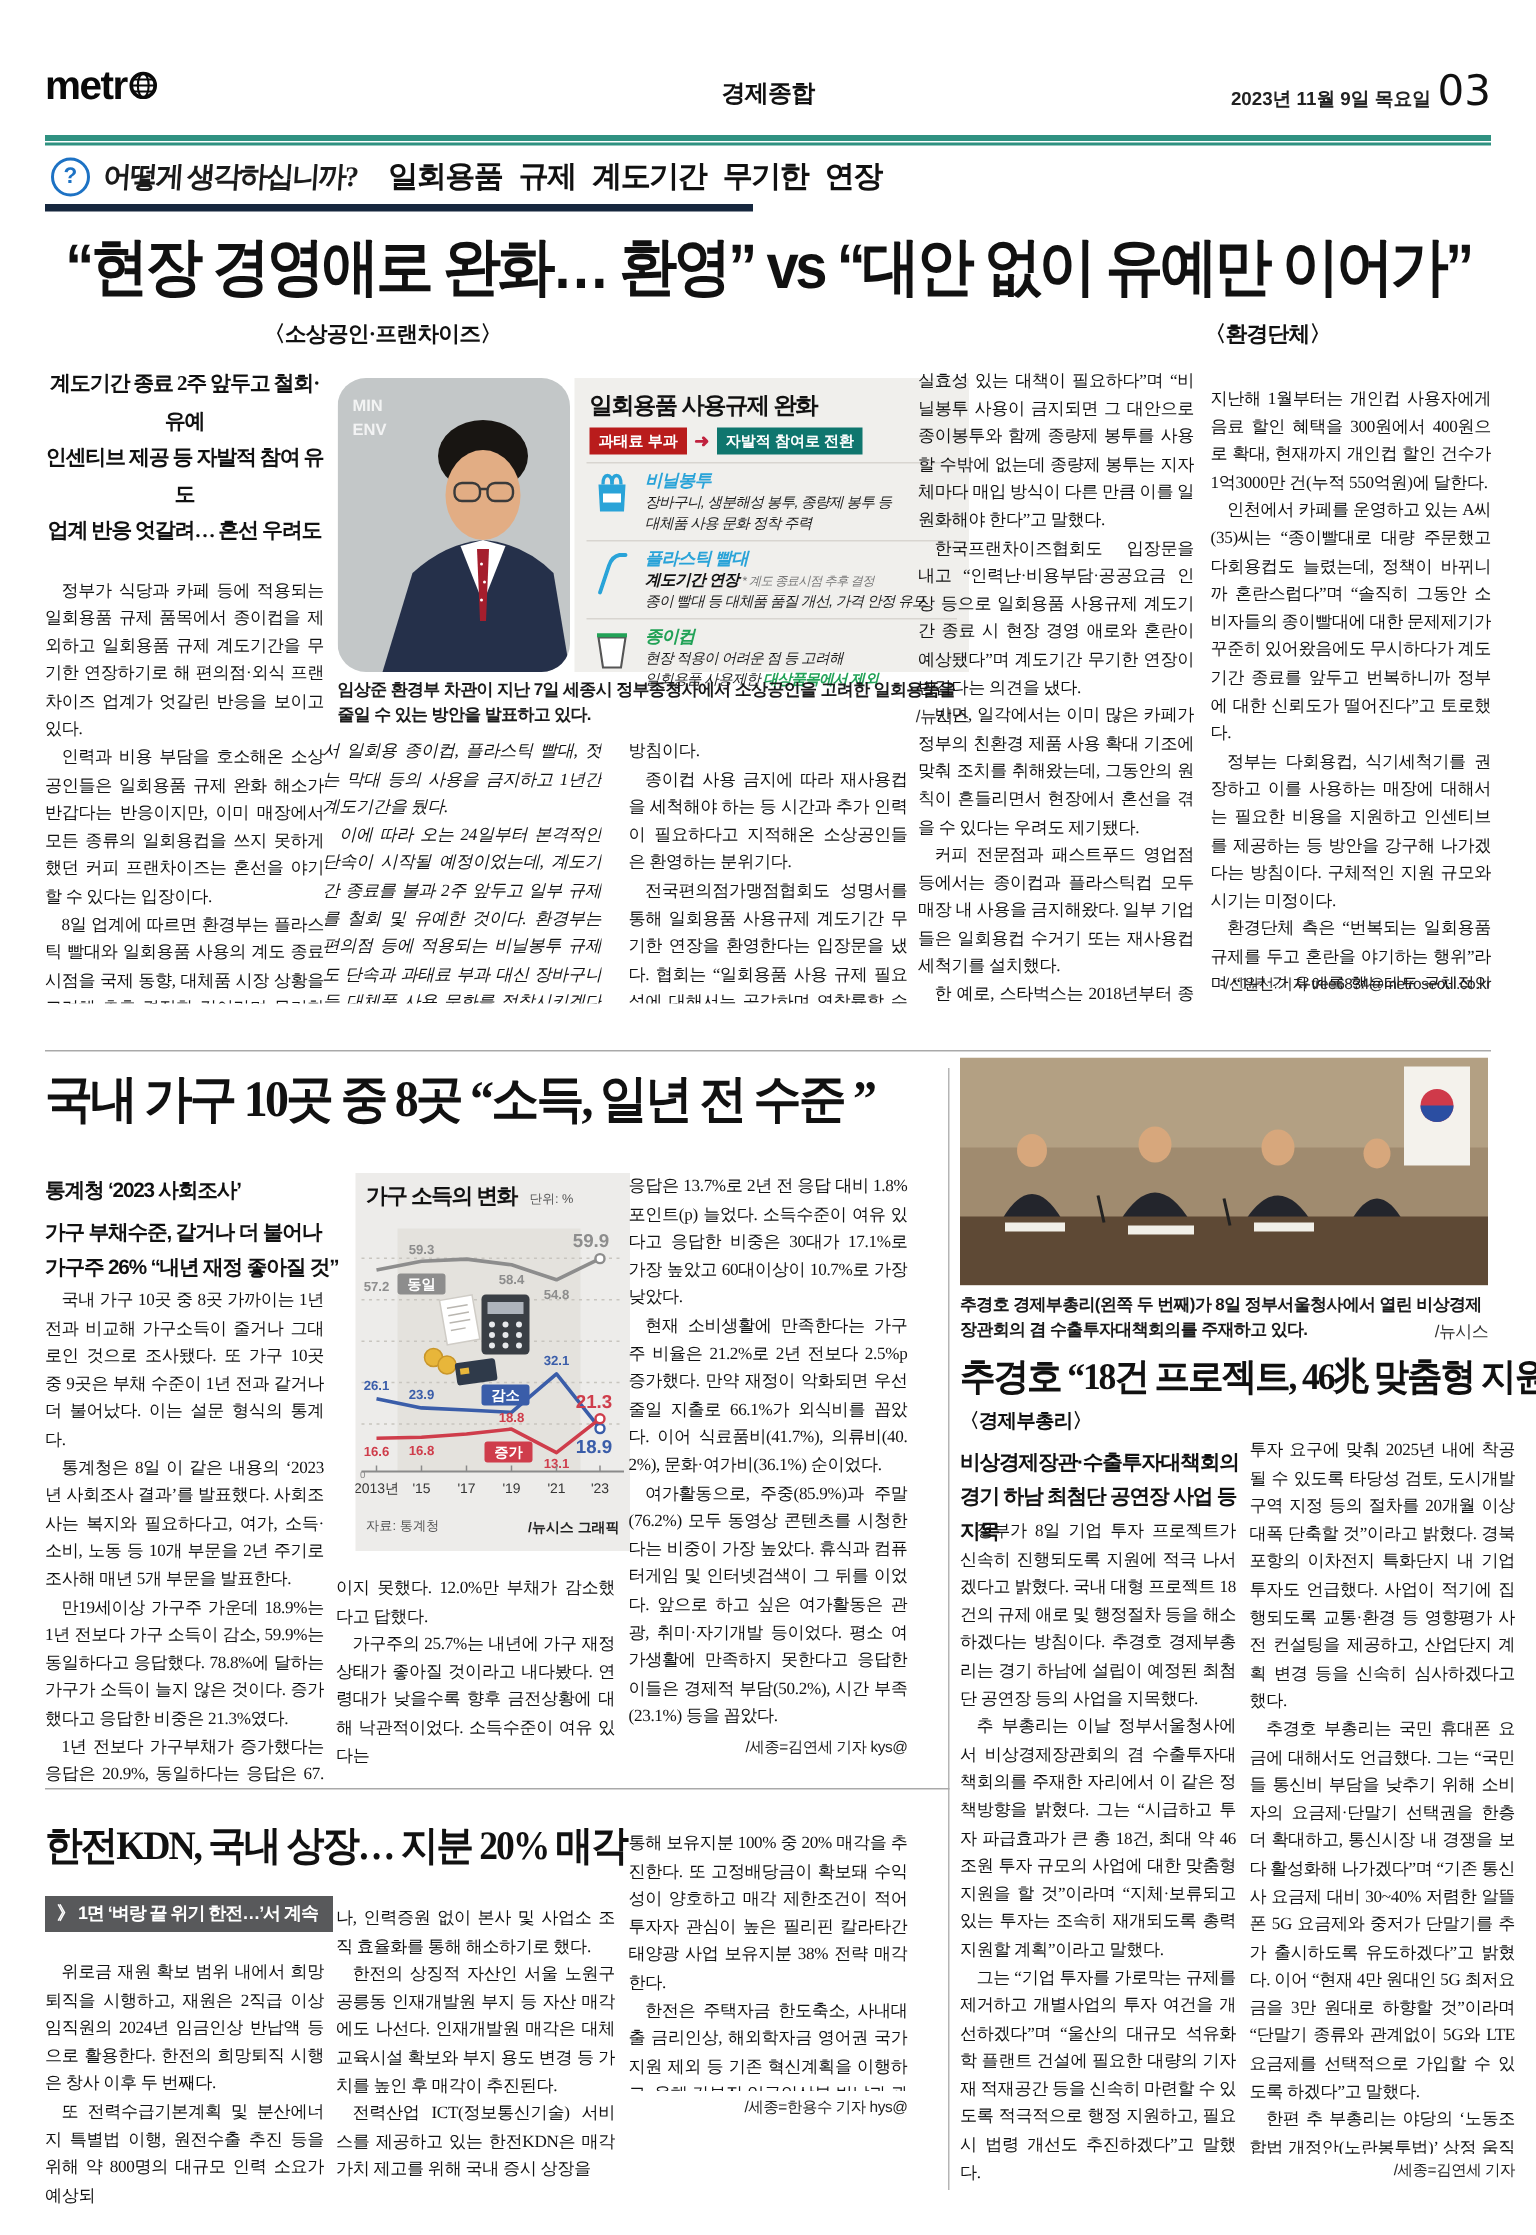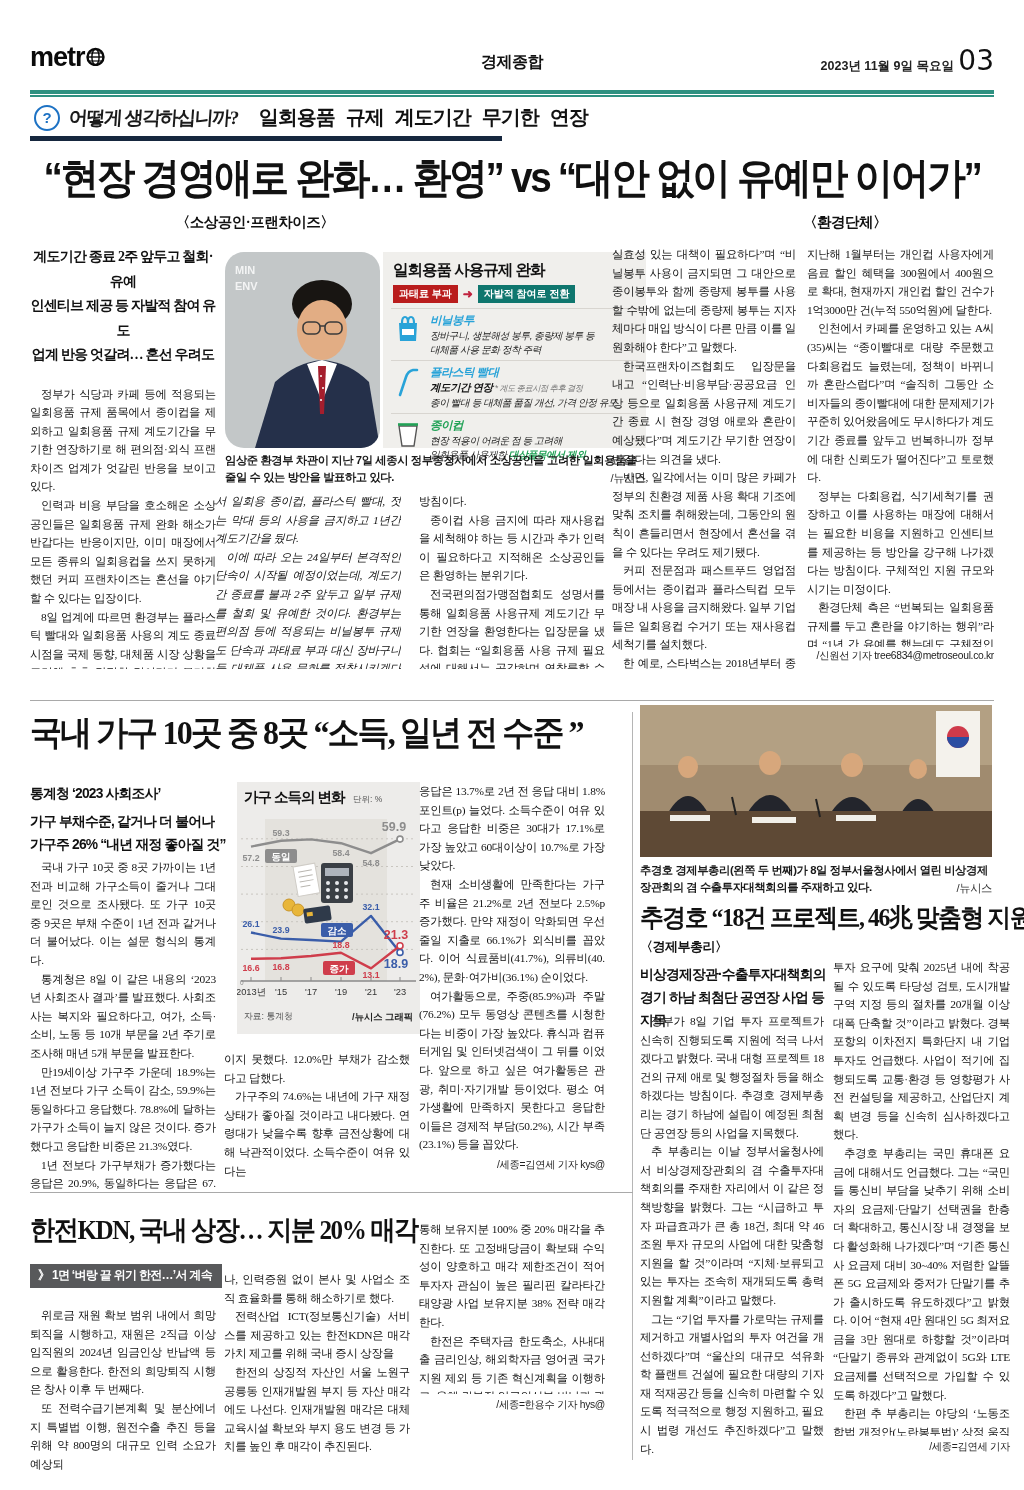--- a/index.html
+++ b/index.html
@@ -46,21 +46,21 @@
   .lead-wrap{margin-bottom:17px;}
   .lead-line{margin:0;font-weight:700;font-size:14px;line-height:24.5px;text-indent:0;
              letter-spacing:-0.8px;text-align:center;}
   .byline{font-family:"Liberation Sans",sans-serif;font-size:10.3px;letter-spacing:-0.3px;
           text-align:right;color:#222;}
 
   #a1c1{left:30px;top:245px;width:186px;height:424px;}
   #a1c2{left:215px;top:492px;width:186px;height:177px;font-style:italic;}
   #a1c3{left:419px;top:492px;width:186px;height:177px;}
   #a1c4{left:612px;top:245px;width:184px;height:428px;}
-  #a1c5{left:807px;top:245px;width:187px;height:402px;}
+  #a1c5{left:807px;top:257px;width:187px;height:402px;}
   #a1-byline{left:807px;top:649px;width:187px;}
 
   #a1-photo{left:225px;top:252px;width:155px;height:196px;overflow:hidden;border-radius:19px;}
   .caption{font-family:"Liberation Sans",sans-serif;font-weight:700;font-size:11.3px;line-height:16.5px;
            letter-spacing:-0.4px;color:#1a1a1a;position:absolute;}
   .credit{position:absolute;right:0;bottom:0;font-weight:400;color:#333;}
   #a1-caption{left:225px;top:452px;width:421px;height:34px;}
 
   
   #a1-info{left:383px;top:252px;width:263px;height:196px;background:#f0efec;
@@ -373,21 +373,21 @@
         <text x="163" y="186" text-anchor="middle" font-family="Liberation Sans,sans-serif" font-size="9.3" fill="#333">'23</text>
       </svg></div>
   <div class="chart-footer">
     <span class="chart-src">자료: 통계청</span>
     <span class="chart-credit">/뉴시스 그래픽</span>
   </div>
 </div>
 
 <div class="abs col" id="a2c2">
     <p class="para noindent">이지 못했다. 12.0%만 부채가 감소했다고 답했다.</p>
-    <p class="para">가구주의 74.6%는 내년에 가구 재정 상태가 좋아질 것이라고 내다봤다. 연령대가 낮을수록 향후 금전상황에 대해 낙관적이었다. 소득수준이 여유 있다는</p>
+    <p class="para">가구주의 25.7%는 내년에 가구 재정 상태가 좋아질 것이라고 내다봤다. 연령대가 낮을수록 향후 금전상황에 대해 낙관적이었다. 소득수준이 여유 있다는</p>
   </div>
 <div class="abs col" id="a2c3">
     <p class="para noindent">응답은 13.7%로 2년 전 응답 대비 1.8%포인트(p) 늘었다. 소득수준이 여유 있다고 응답한 비중은 30대가 17.1%로 가장 높았고 60대이상이 10.7%로 가장 낮았다.</p>
     <p class="para">현재 소비생활에 만족한다는 가구주 비율은 21.2%로 2년 전보다 2.5%p 증가했다. 만약 재정이 악화되면 우선 줄일 지출로 66.1%가 외식비를 꼽았다. 이어 식료품비(41.7%), 의류비(40.2%), 문화·여가비(36.1%) 순이었다.</p>
     <p class="para">여가활동으로, 주중(85.9%)과 주말(76.2%) 모두 동영상 콘텐츠를 시청한다는 비중이 가장 높았다. 휴식과 컴퓨터게임 및 인터넷검색이 그 뒤를 이었다. 앞으로 하고 싶은 여가활동은 관광, 취미·자기개발 등이었다. 평소 여가생활에 만족하지 못한다고 응답한 이들은 경제적 부담(50.2%), 시간 부족(23.1%) 등을 꼽았다.</p>
   </div>
 <div class="abs byline" id="a2-byline">/세종=김연세 기자 kys@</div>
 <div class="abs hrule" id="div-a2"></div>
 
 <div class="abs" id="a3-photo">
@@ -439,20 +439,20 @@
 <div class="abs byline" id="a3-byline">/세종=김연세 기자</div>
 
 <div class="abs" id="a4-headline">한전KDN, 국내 상장… 지분 20% 매각</div>
 <div class="abs" id="a4-badge">》 1면 ‘벼랑 끝 위기 한전…’서 계속</div>
 <div class="abs col" id="a4c1">
     <p class="para">위로금 재원 확보 범위 내에서 희망퇴직을 시행하고, 재원은 2직급 이상 임직원의 2024년 임금인상 반납액 등으로 활용한다. 한전의 희망퇴직 시행은 창사 이후 두 번째다.</p>
     <p class="para">또 전력수급기본계획 및 분산에너지 특별법 이행, 원전수출 추진 등을 위해 약 800명의 대규모 인력 소요가 예상되</p>
   </div>
 <div class="abs col" id="a4c2">
     <p class="para noindent">나, 인력증원 없이 본사 및 사업소 조직 효율화를 통해 해소하기로 했다.</p>
+    <p class="para">한전의 상징적 자산인 서울 노원구 공릉동 인재개발원 부지 등 자산 매각에도 나선다. 인재개발원 매각은 대체 교육시설 확보와 부지 용도 변경 등 가치를 높인 후 매각이 추진된다.</p>
     <p class="para">전력산업 ICT(정보통신기술) 서비스를 제공하고 있는 한전KDN은 매각가치 제고를 위해 국내 증시 상장을</p>
-    <p class="para">한전의 상징적 자산인 서울 노원구 공릉동 인재개발원 부지 등 자산 매각에도 나선다. 인재개발원 매각은 대체 교육시설 확보와 부지 용도 변경 등 가치를 높인 후 매각이 추진된다.</p>
   </div>
 <div class="abs col" id="a4c3">
     <p class="para noindent">통해 보유지분 100% 중 20% 매각을 추진한다. 또 고정배당금이 확보돼 수익성이 양호하고 매각 제한조건이 적어 투자자 관심이 높은 필리핀 칼라타간 태양광 사업 보유지분 38% 전략 매각한다.</p>
     <p class="para">한전은 주택자금 한도축소, 사내대출 금리인상, 해외학자금 영어권 국가 지원 제외 등 기존 혁신계획을 이행하고, 올해 간부직 임금인상분 반납과 관련 노조와의 협의를 통해 12월 임금인상분이 확정되는 대로 반납절차를 신속히 진행할 예정이다.</p>
   </div>
 <div class="abs byline" id="a4-byline">/세종=한용수 기자 hys@</div>
 
 </body></html>

